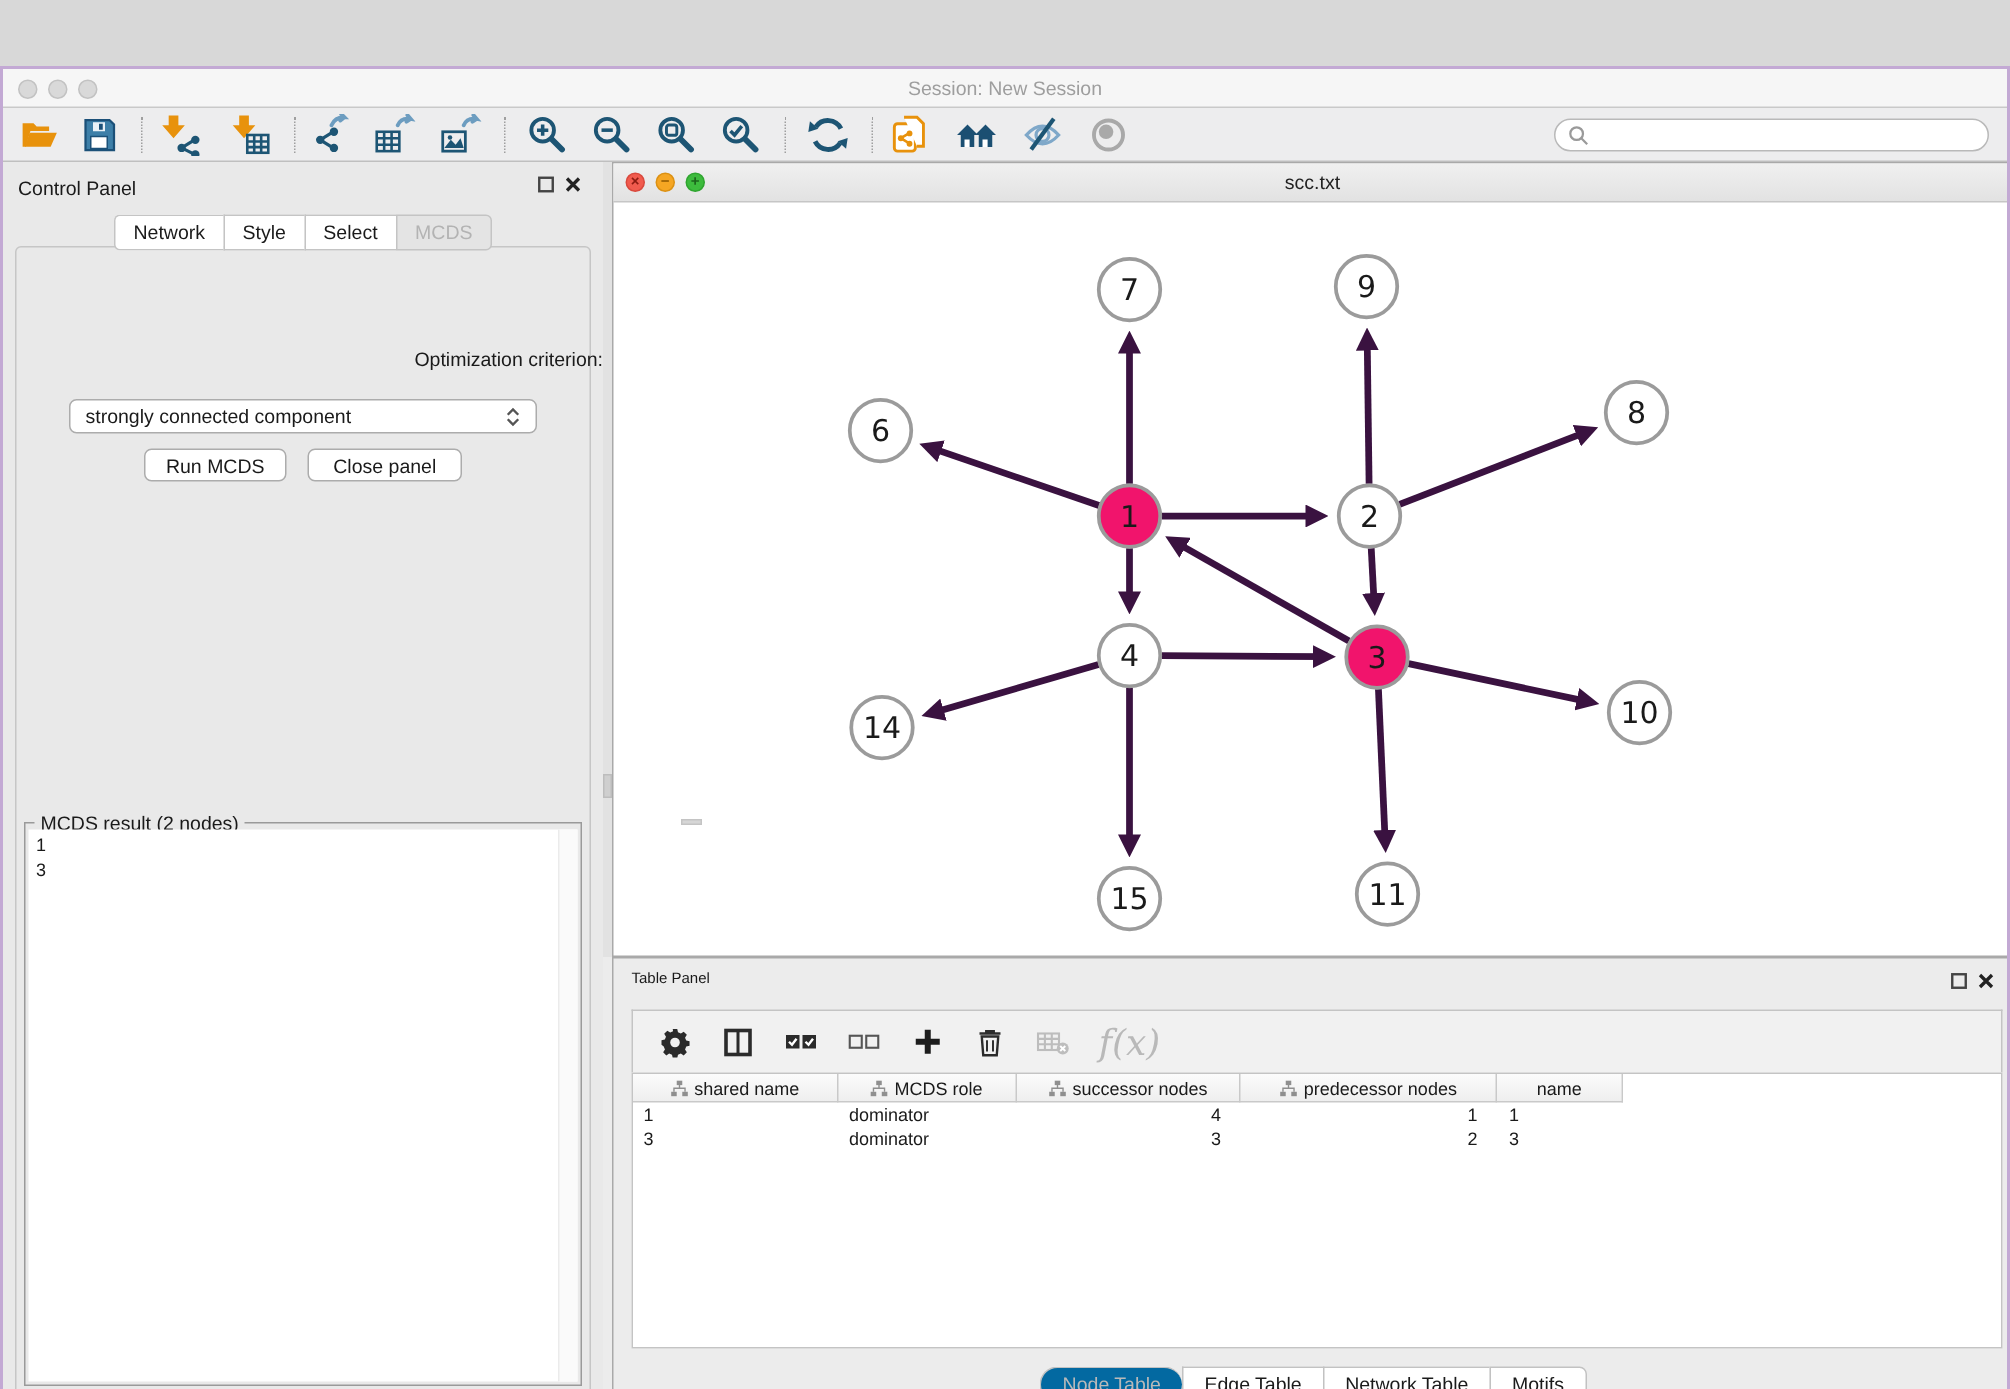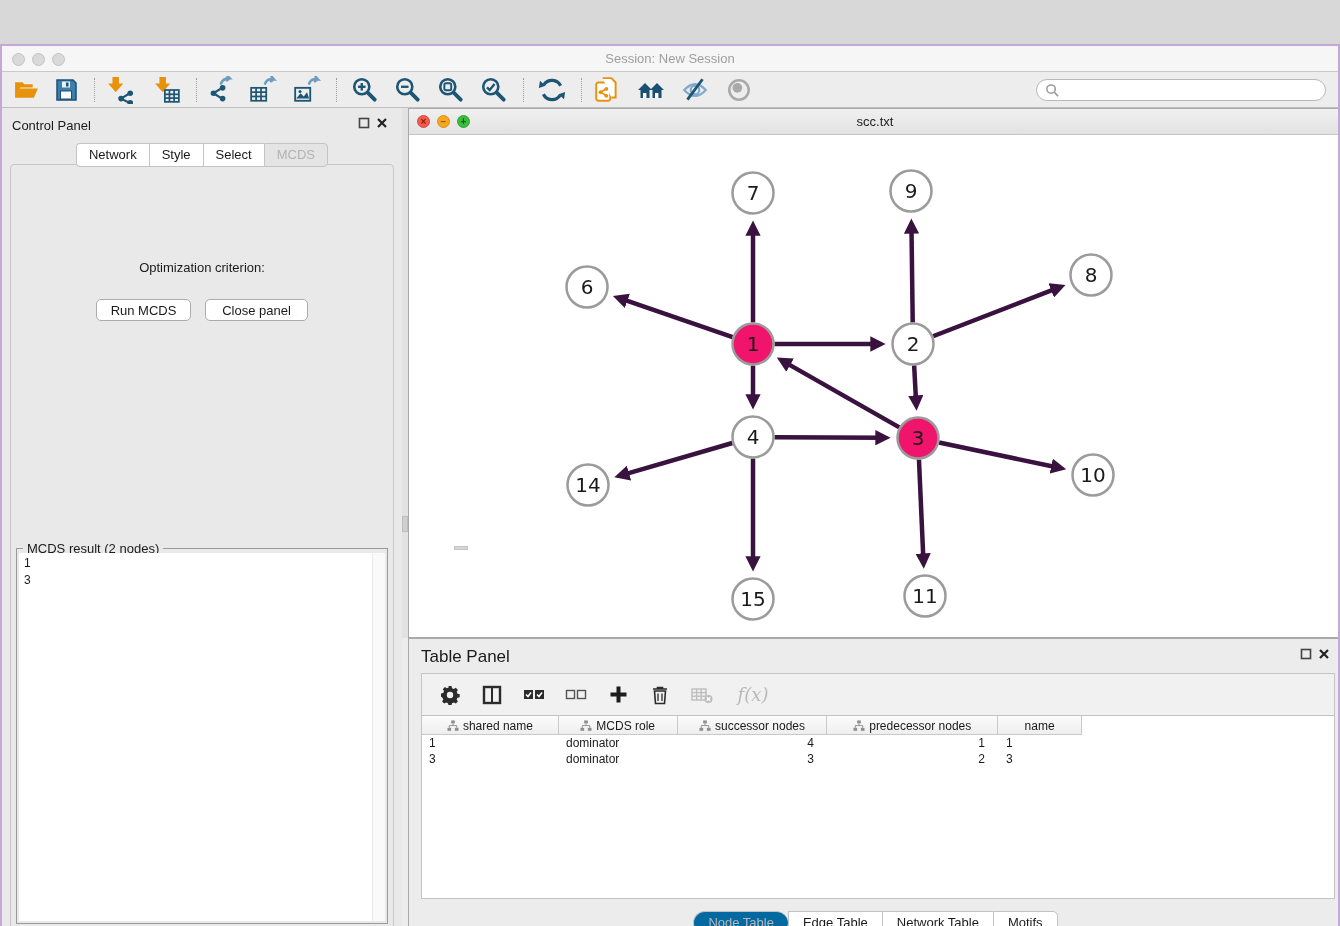--- a/index.html
+++ b/index.html
@@ -36,21 +36,21 @@
   .panel-chrome { position:absolute; top:9px; width:12px; height:12px; }
   .cp-box { position:absolute; left:8px; top:56px; width:384px; height:766px;
     border:1px solid #c6c6c6; border-radius:4px; background:#e9e9e9; }
   .cp-tabs { position:absolute; left:0; top:35px; width:100%; display:flex;
     justify-content:center; z-index:2; }
   .cp-tab { font-size:13px; padding:3px 12px 4px; background:#fff;
     border:1px solid #c4c4c4; border-right:none; cursor:default; }
   .cp-tab:first-child { border-radius:4px 0 0 4px; }
   .cp-tab:last-child { border-right:1px solid #c4c4c4; border-radius:0 4px 4px 0; }
   .cp-tab.active { background:#e4e4e4; color:#b3b3b3; }
-  .opt-label { position:absolute; left:0; width:400px; top:152px; text-align:center;
+  .opt-label { position:absolute; left:0; width:400px; top:124px; text-align:right;
     font-size:13px; }
   .dropdown { position:absolute; left:44px; top:158px; width:312px; height:23px;
     background:#fff; border:1px solid #acacac; border-radius:5px;
     font-size:13px; display:flex; align-items:center; padding:0 10px; cursor:default; }
   .dropdown .dd-val { flex:1; }
   .btn { position:absolute; height:22px; background:#fff; border:1px solid #acacac;
     border-radius:5px; font-size:13px; display:flex; align-items:center;
     justify-content:center; cursor:default; }
   .fieldset { position:absolute; left:14px; top:440px; width:372px; height:376px;
     border:1px solid #9a9a9a; }
@@ -73,21 +73,21 @@
   .net-titlebar { position:absolute; left:0; top:0; width:100%; height:26px;
     background:linear-gradient(#f0f0f0,#e2e2e2); border-bottom:1px solid #c6c6c6; }
   .net-title { position:absolute; left:0; right:0; top:5px; text-align:center;
     font-size:13px; color:#222; }
   .mac-dot { position:absolute; top:6px; width:13px; height:13px; border-radius:50%;
     font-size:10px; line-height:12px; text-align:center; font-weight:bold; cursor:default; }
   #graph-svg { position:absolute; left:0; top:26px; }
   
   .table-panel { position:absolute; left:406px; top:592px; width:934px; height:300px;
     background:#ececec; border-left:1px solid #a9a9a9; border-top:1px solid #a9a9a9; }
-  .tp-title { position:absolute; left:12px; top:8px; font-size:17px; }
+  .tp-title { position:absolute; left:12px; top:8px; font-size:10px; }
   .tp-toolbar { position:absolute; left:12px; top:34px; width:914px; height:42px;
     background:#f1f1f1; border:1px solid #c4c4c4; border-bottom:none;
     display:flex; align-items:center; gap:18px; padding-left:16px; }
   .tp-tool { width:24px; height:24px; display:flex; align-items:center;
     justify-content:center; cursor:default; }
   .tp-table { position:absolute; left:12px; top:76px; width:914px; height:184px;
     background:#fff; border:1px solid #c4c4c4; overflow:hidden; }
   .thead { display:flex; height:19px; background:linear-gradient(#fcfcfc,#eeeeee);
     border-bottom:1px solid #c9c9c9; width:660px; border-right:1px solid #c9c9c9; }
   .th { display:flex; align-items:center; justify-content:center; gap:4px;
@@ -289,20 +289,27 @@
         <path d="M2 2 L10 10 M10 2 L2 10" stroke="#222" stroke-width="2.2"></path>
       </svg>
     <div class="cp-box"></div>
     <div class="cp-tabs" id="cp-tabs">
         <div class="cp-tab">Network</div>
         <div class="cp-tab">Style</div>
         <div class="cp-tab">Select</div>
         <div class="cp-tab active">MCDS</div>
       </div>
     <div class="opt-label">Optimization criterion:</div>
+    <div class="dropdown">
+      <span class="dd-val">strongly connected component</span>
+      <svg width="10" height="14" viewBox="0 0 10 14">
+          <path d="M1.5 5.5 L5 2 L8.5 5.5" fill="none" stroke="#555" stroke-width="1.6"></path>
+          <path d="M1.5 8.5 L5 12 L8.5 8.5" fill="none" stroke="#555" stroke-width="1.6"></path>
+        </svg>
+    </div>
     <div class="btn" style="left:94px; top:191px; width:95px">Run MCDS</div>
     <div class="btn" style="left:203px; top:191px; width:103px">Close panel</div>
     <div class="fieldset">
       <span class="legend">MCDS result (2 nodes)</span>
       <div class="inner" id="mcds-result-list">
           <div>1</div>
           <div>3</div>
         </div>
       <div class="sb"></div>
     </div>
@@ -422,21 +429,21 @@
               <line x1="1" y1="6.6" x2="15" y2="6.6"></line>
               <line x1="1" y1="10.2" x2="15" y2="10.2"></line>
               <line x1="5.6" y1="3" x2="5.6" y2="14"></line>
               <line x1="10.2" y1="3" x2="10.2" y2="14"></line>
             </g>
             <circle cx="17.5" cy="13" r="4" fill="#bdbdbd"></circle>
             <path d="M15.8 11.3 l3.4 3.4 M19.2 11.3 l-3.4 3.4" stroke="#fff" stroke-width="1.3"></path>
           </svg>
       </div>
       <div class="tp-tool" style="width:42px">
-        <span style="font-family:'DejaVu Serif',serif; font-style:italic; font-size:18px; color:#b9b9b9;">f(x)</span>
+        <span style="font-family:'DejaVu Serif',serif; font-style:italic; font-size:24px; color:#b9b9b9;">f(x)</span>
       </div>
     </div>
 
     <div class="tp-table">
       <div class="thead" id="table-head">
           <div class="th" style="width: 137px; text-align: center;">
             <svg width="12" height="12" viewBox="0 0 13 13">
               <g fill="#8f8f8f">
                 <rect x="4.5" y="0.5" width="4" height="3.2"></rect>
                 <rect x="0.5" y="8.5" width="4" height="3.2"></rect>

